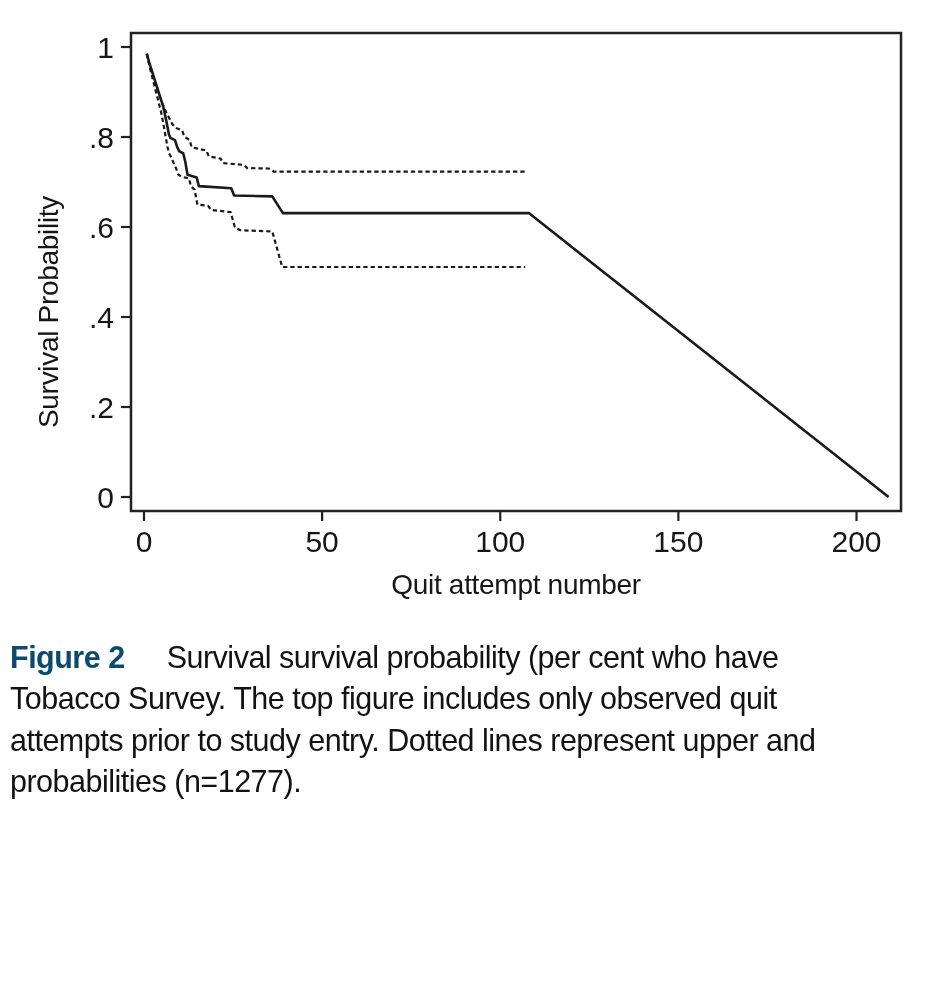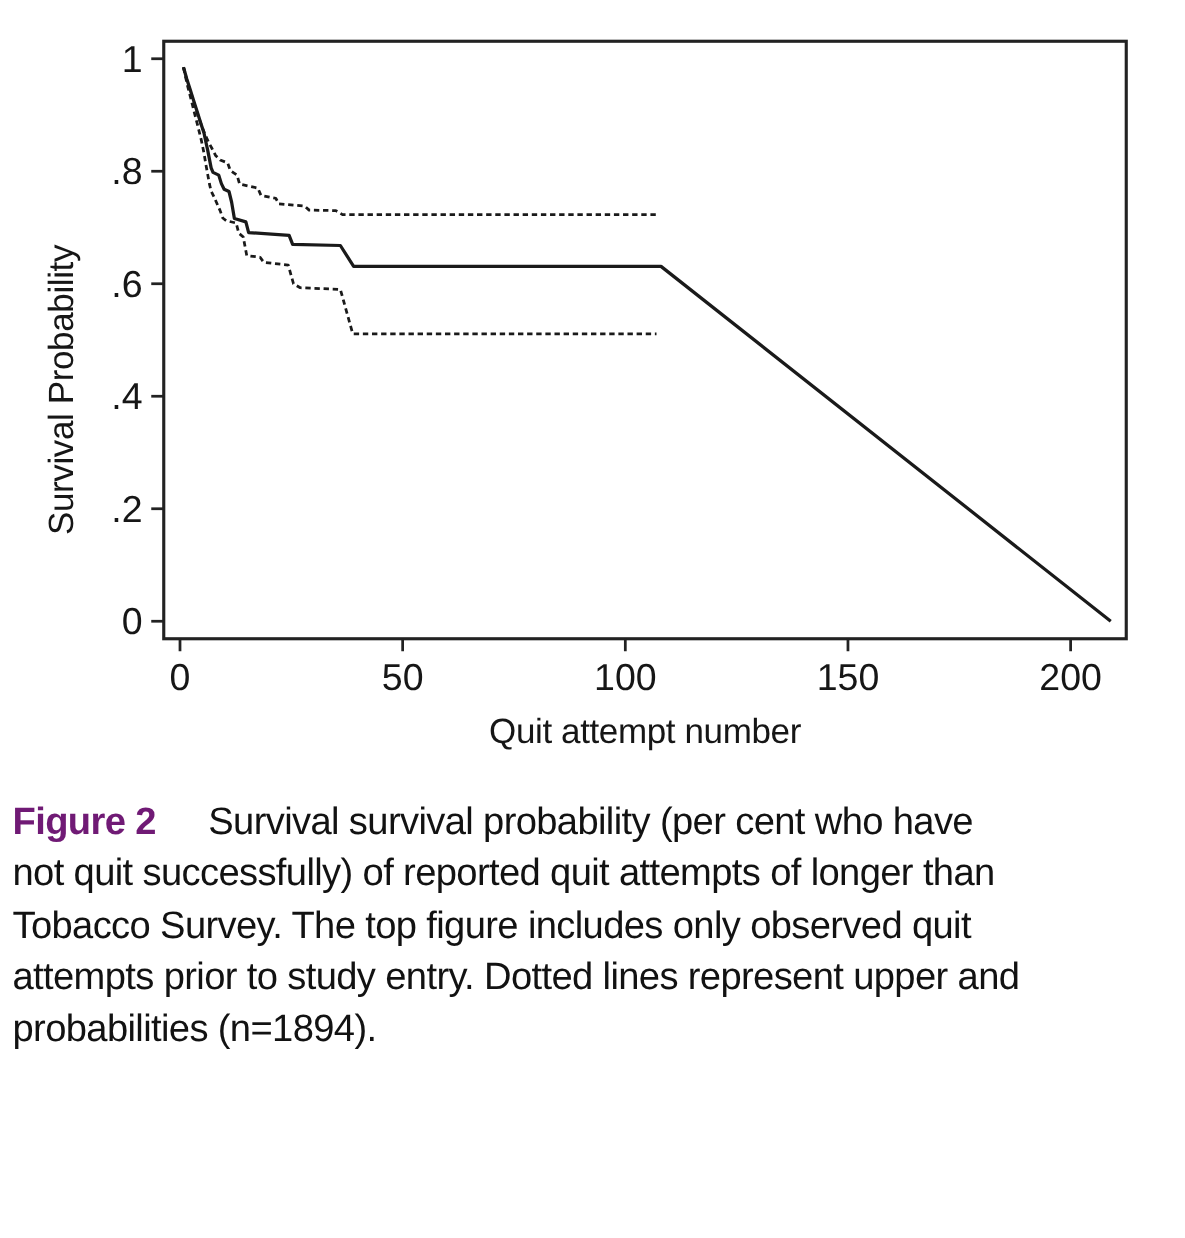--- a/index.html
+++ b/index.html
@@ -72,21 +72,20 @@
         <polyline points="146.8,53.8 149.3,62.8 152.2,71.8 155.0,80.8 157.9,89.8 160.7,98.8 163.2,106.4 164.7,113.6 166.1,119.9 167.5,127.1 168.9,134.3 170.4,137.9 175.0,140.1 177.1,146.9 179.3,151.4 183.2,153.2 185.3,161.8 187.5,174.8 196.7,177.5 198.9,186.1 231.3,188.3 234.1,195.5 272.3,196.4 282.9,213.1 528.8,213.1 888.6,497.0" class="series-solid" stroke="#1a1a1a"></polyline>
         <polyline points="146.8,53.8 149.7,65.0 152.6,74.0 155.4,83.0 158.3,92.0 161.1,100.1 163.9,107.3 166.8,113.6 169.7,119.0 172.5,124.4 176.1,128.0 182.1,130.3 184.3,136.5 189.6,140.1 191.7,147.3 206.3,150.5 208.8,156.4 220.6,158.6 223.1,163.1 243.8,164.9 247.3,168.1 268.7,168.5 274.0,171.7 527.0,171.7" class="series-dashed" stroke="#1a1a1a"></polyline>
         <polyline points="146.8,53.8 149.7,67.3 152.6,78.5 155.4,89.8 158.3,101.0 161.1,112.3 163.2,122.6 164.7,131.6 166.1,139.3 167.5,146.9 168.9,152.8 171.1,157.3 176.1,168.5 178.2,174.4 181.1,176.6 188.9,178.4 191.0,186.5 194.6,189.6 197.4,204.5 208.1,205.8 211.0,209.9 230.6,212.1 234.8,227.0 240.2,230.2 272.3,231.5 282.2,267.0 525.2,267.0" class="series-dashed" stroke="#1a1a1a"></polyline>
       </g>
     <text class="axis-label" transform="translate(58,312) rotate(-90)" text-anchor="middle">Survival Probability</text>
     <text class="axis-label" x="516" y="594" text-anchor="middle">Quit attempt number</text>
   </svg>
 
   <div class="caption">
     <div class="cap-line">
-      <span class="fig-label" style="color: #701a75;">Figure 2</span><span class="fig-gap"></span><span>Survival survival probability (per cent who have</span>
+      <span class="fig-label" style="color: #0c4a6e;">Figure 2</span><span class="fig-gap"></span><span>Survival survival probability (per cent who have</span>
     </div>
-    <div class="cap-line">not quit successfully) of reported quit attempts of longer than</div>
     <div class="cap-line">Tobacco Survey. The top figure includes only observed quit</div>
     <div class="cap-line">attempts prior to study entry. Dotted lines represent upper and</div>
-    <div class="cap-line">probabilities (n=1894).</div>
+    <div class="cap-line">probabilities (n=1277).</div>
   </div>
 
 </div>
 
 </body></html>

